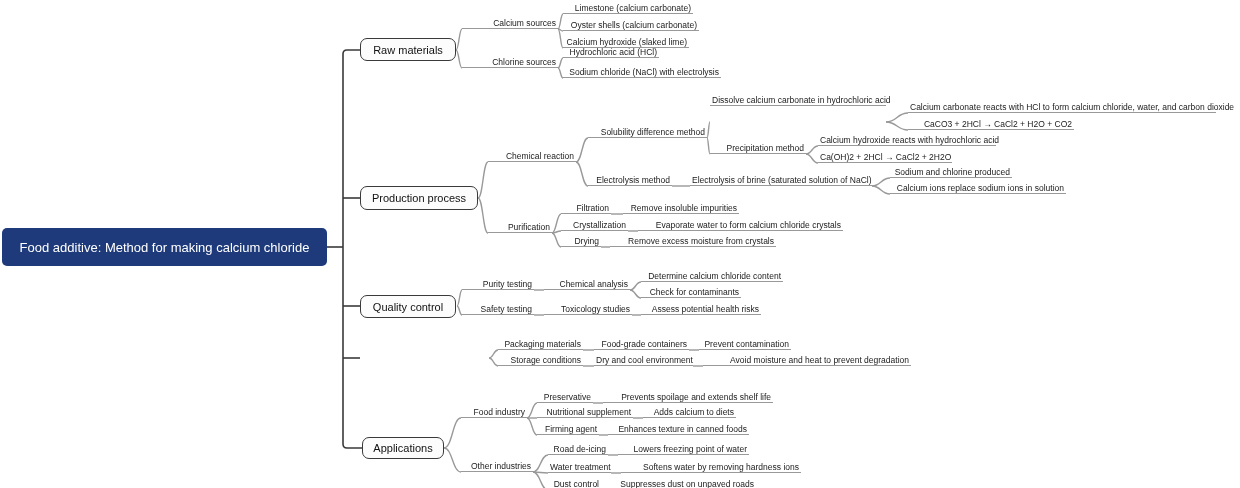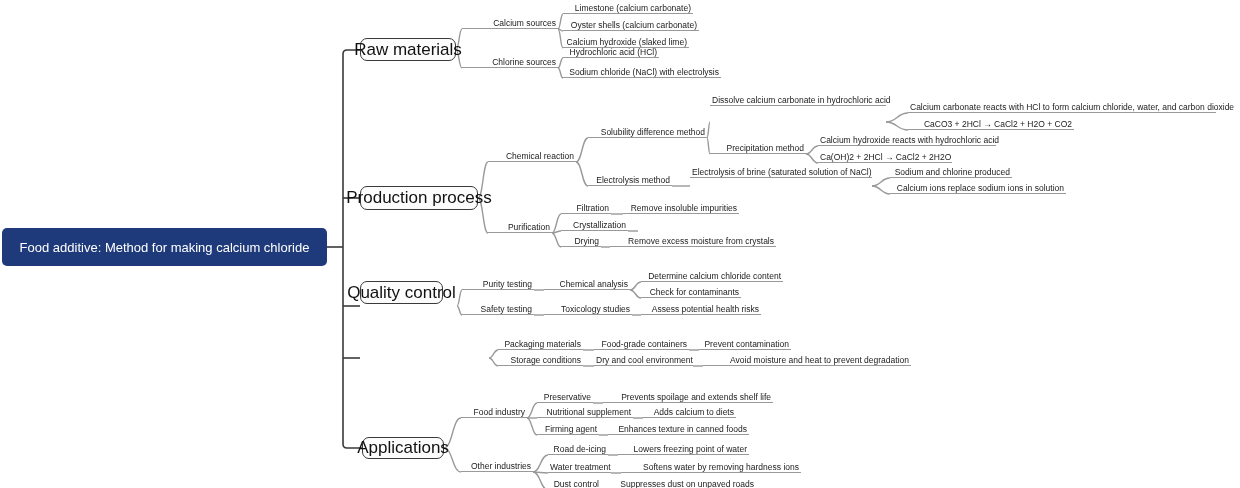--- a/index.html
+++ b/index.html
@@ -11,21 +11,21 @@
   .trunk{stroke:#3a3a3a;stroke-width:1.6;fill:none;}
   .link{stroke:#999999;stroke-width:1.4;fill:none;}
   .root-box{
     position:absolute;left:2px;top:228px;width:325px;height:38px;
     background:#1e3a7a;color:#ffffff;border-radius:5px;
     font-size:13px;display:flex;align-items:center;justify-content:center;
     white-space:nowrap;
   }
   .mbox{
     position:absolute;background:#fcfcfc;border:1.4px solid #3a3a3a;border-radius:7px;
-    color:#111111;font-size:17px;display:flex;align-items:center;justify-content:center;
+    color:#111111;font-size:11px;display:flex;align-items:center;justify-content:center;
     white-space:nowrap;box-sizing:border-box;
   }
   .tnode{
     position:absolute;height:12px;line-height:12.5px;font-size:8.5px;color:#1a1a1a;
     text-align:right;border-bottom:1.4px solid #999999;white-space:nowrap;
     box-sizing:border-box;padding:0 2px;
   }
 </style>
 </head>
 <body>
@@ -99,47 +99,48 @@
       <path d="M608 455 L618 455"></path>
       <path d="M611 473 L621 473"></path>
       <path d="M601 490 L610 490"></path>
     </g>
   </svg>
 
   <div class="root-box">Food additive: Method for making calcium chloride</div>
 
   <div class="mbox" style="left:360px;top:38px;width:96px;height:23px">Raw materials</div>
   <div class="mbox" style="left:360px;top:186px;width:118px;height:24px">Production process</div>
-  <div class="mbox" style="left:360px;top:281px;width:83px;height:23px">Quality control</div>
+  <div class="mbox" style="left:360px;top:295px;width:96px;height:23px">Quality control</div>
   <div class="mbox" style="left:362px;top:437px;width:82px;height:22px">Applications</div>
 
   <div class="tnode" style="left:462px;top:17px;width:96px">Calcium sources</div>
   <div class="tnode" style="left:563px;top:2px;width:130px">Limestone (calcium carbonate)</div>
   <div class="tnode" style="left:563px;top:19px;width:136px">Oyster shells (calcium carbonate)</div>
   <div class="tnode" style="left:563px;top:36px;width:126px">Calcium hydroxide (slaked lime)</div>
   <div class="tnode" style="left:462px;top:56px;width:96px">Chlorine sources</div>
   <div class="tnode" style="left:563px;top:46px;width:96px">Hydrochloric acid (HCl)</div>
   <div class="tnode" style="left:563px;top:66px;width:158px">Sodium chloride (NaCl) with electrolysis</div>
 
   <div class="tnode" style="left:488px;top:150px;width:88px">Chemical reaction</div>
   <div class="tnode" style="left:588px;top:126px;width:119px">Solubility difference method</div>
   <div class="tnode" style="left:710px;top:94px;width:176px">Dissolve calcium carbonate in hydrochloric acid</div>
   <div class="tnode" style="left:908px;top:101px;width:308px">Calcium carbonate reacts with HCl to form calcium chloride, water, and carbon dioxide</div>
   <div class="tnode" style="left:908px;top:118px;width:166px">CaCO3 + 2HCl → CaCl2 + H2O + CO2</div>
   <div class="tnode" style="left:710px;top:142px;width:96px">Precipitation method</div>
   <div class="tnode" style="left:818px;top:134px;width:178px">Calcium hydroxide reacts with hydrochloric acid</div>
   <div class="tnode" style="left:818px;top:151px;width:134px">Ca(OH)2 + 2HCl → CaCl2 + 2H2O</div>
   <div class="tnode" style="left:588px;top:174px;width:84px">Electrolysis method</div>
-  <div class="tnode" style="left:690px;top:166px;width:182px">Electrolysis of brine (saturated solution of NaCl)</div>
+  <div class="tnode" style="left:690px;top:174px;width:182px">Electrolysis of brine (saturated solution of NaCl)</div>
   <div class="tnode" style="left:890px;top:166px;width:122px">Sodium and chlorine produced</div>
   <div class="tnode" style="left:890px;top:182px;width:176px">Calcium ions replace sodium ions in solution</div>
   <div class="tnode" style="left:488px;top:221px;width:64px">Purification</div>
   <div class="tnode" style="left:561px;top:202px;width:50px">Filtration</div>
   <div class="tnode" style="left:623px;top:202px;width:116px">Remove insoluble impurities</div>
   <div class="tnode" style="left:561px;top:219px;width:67px">Crystallization</div>
+  <div class="tnode" style="left:638px;top:219px;width:205px">Evaporate water to form calcium chloride crystals</div>
   <div class="tnode" style="left:561px;top:235px;width:40px">Drying</div>
   <div class="tnode" style="left:610px;top:235px;width:166px">Remove excess moisture from crystals</div>
 
   <div class="tnode" style="left:462px;top:278px;width:72px">Purity testing</div>
   <div class="tnode" style="left:544px;top:278px;width:86px">Chemical analysis</div>
   <div class="tnode" style="left:641px;top:270px;width:142px">Determine calcium chloride content</div>
   <div class="tnode" style="left:641px;top:286px;width:100px">Check for contaminants</div>
   <div class="tnode" style="left:462px;top:303px;width:72px">Safety testing</div>
   <div class="tnode" style="left:544px;top:303px;width:88px">Toxicology studies</div>
   <div class="tnode" style="left:641px;top:303px;width:120px">Assess potential health risks</div>

